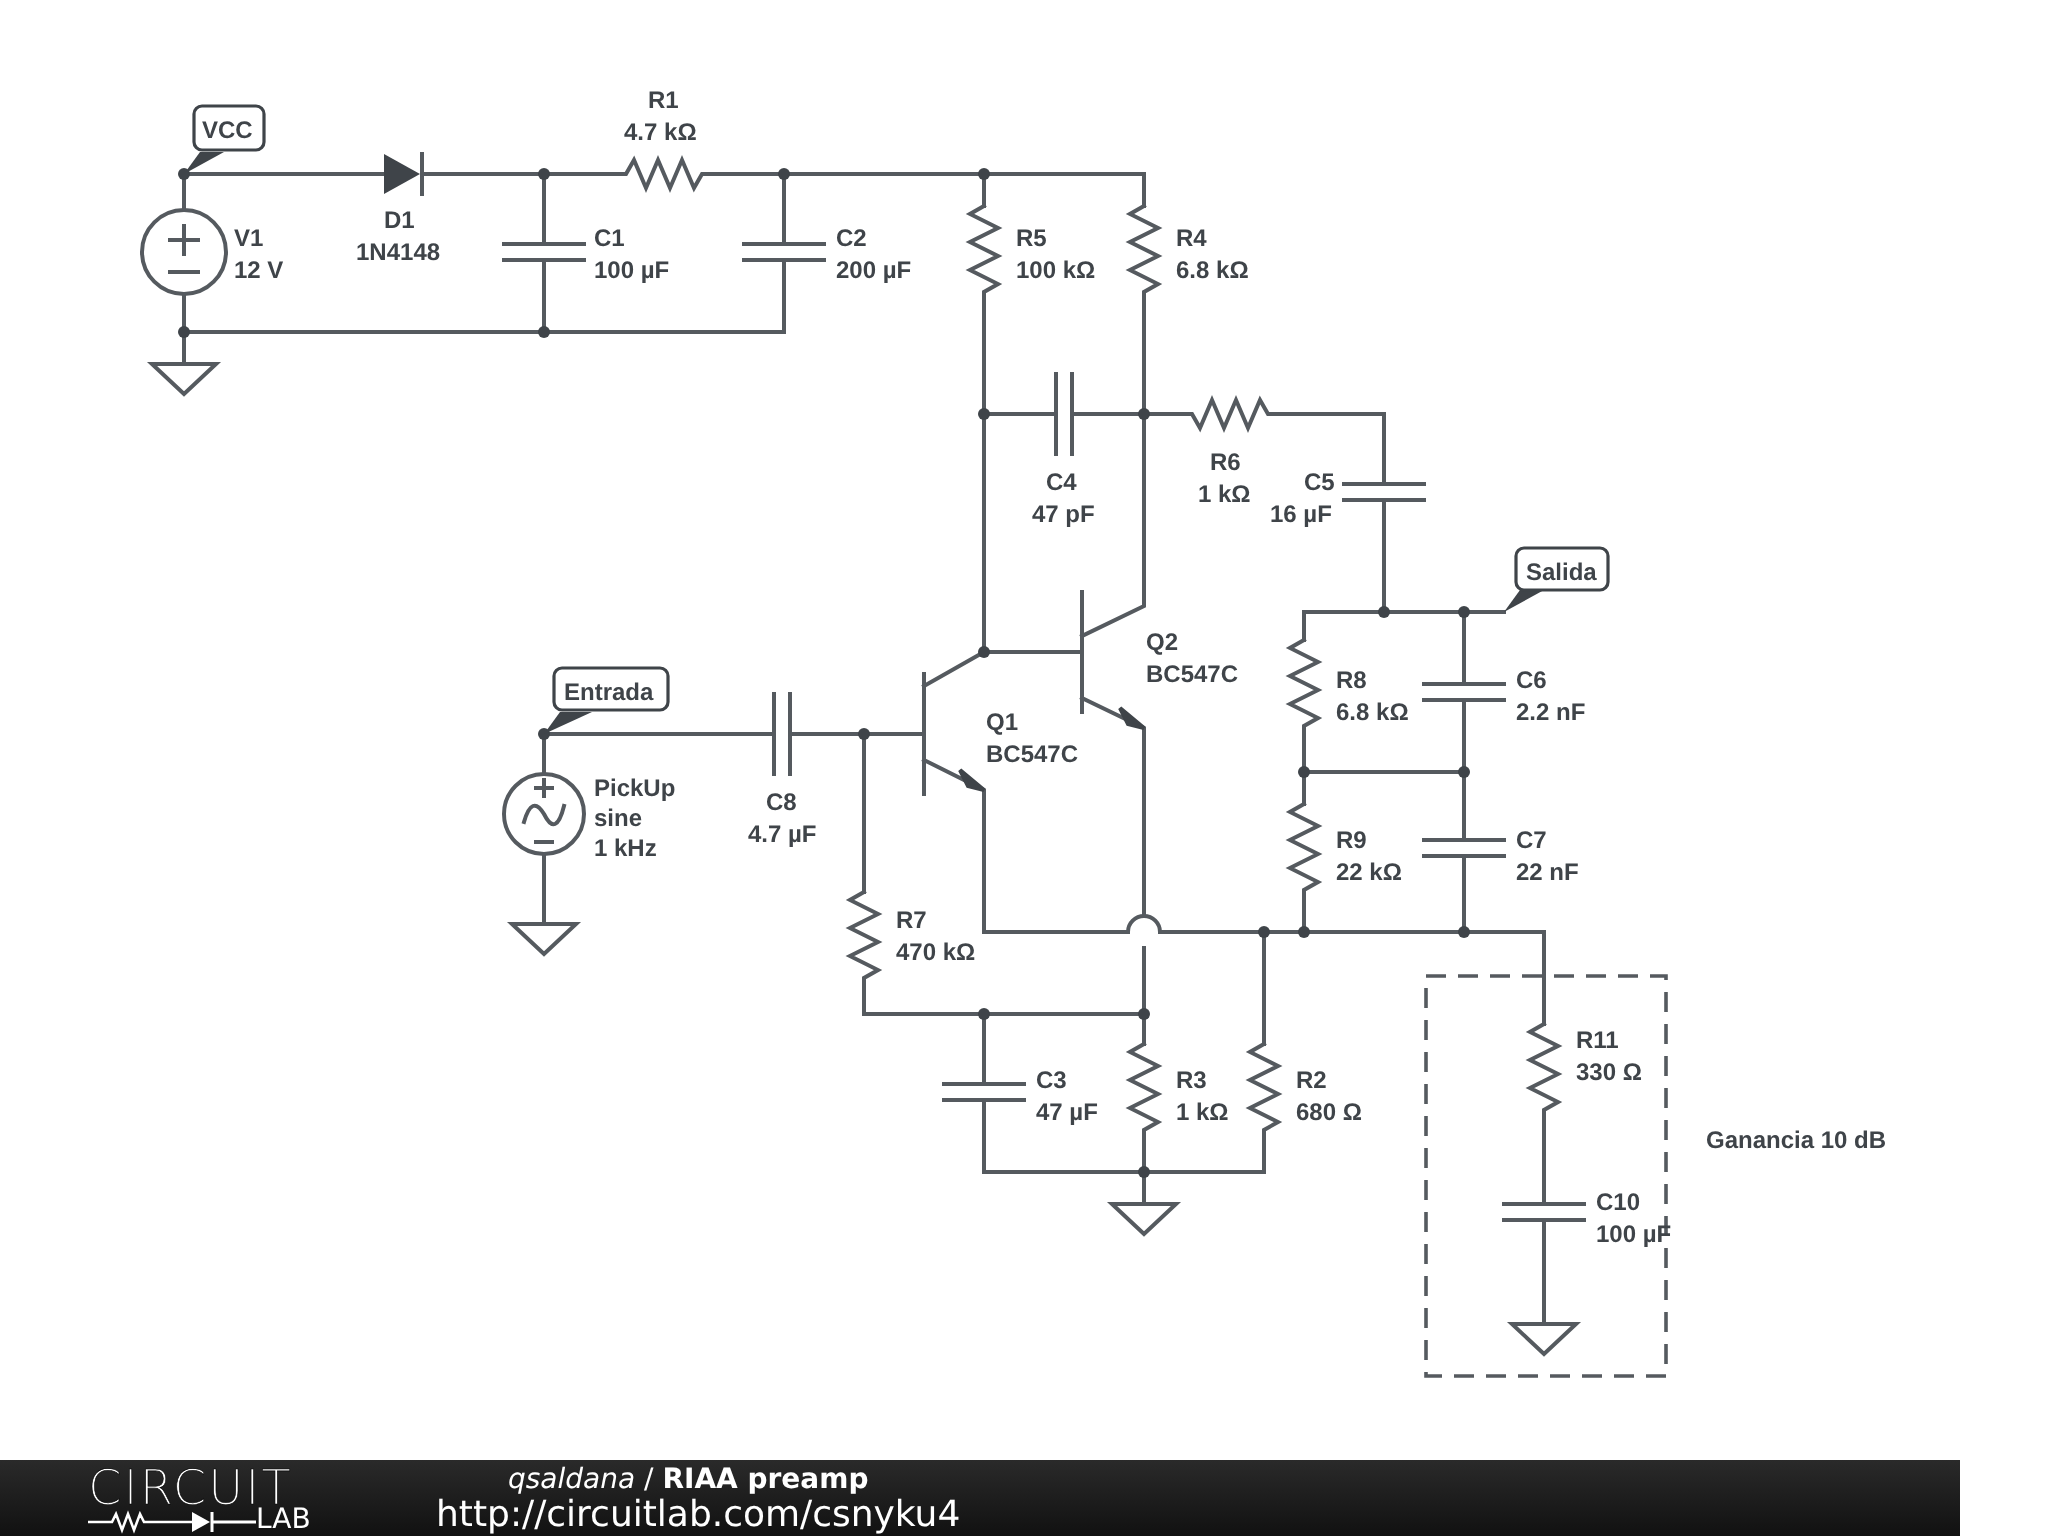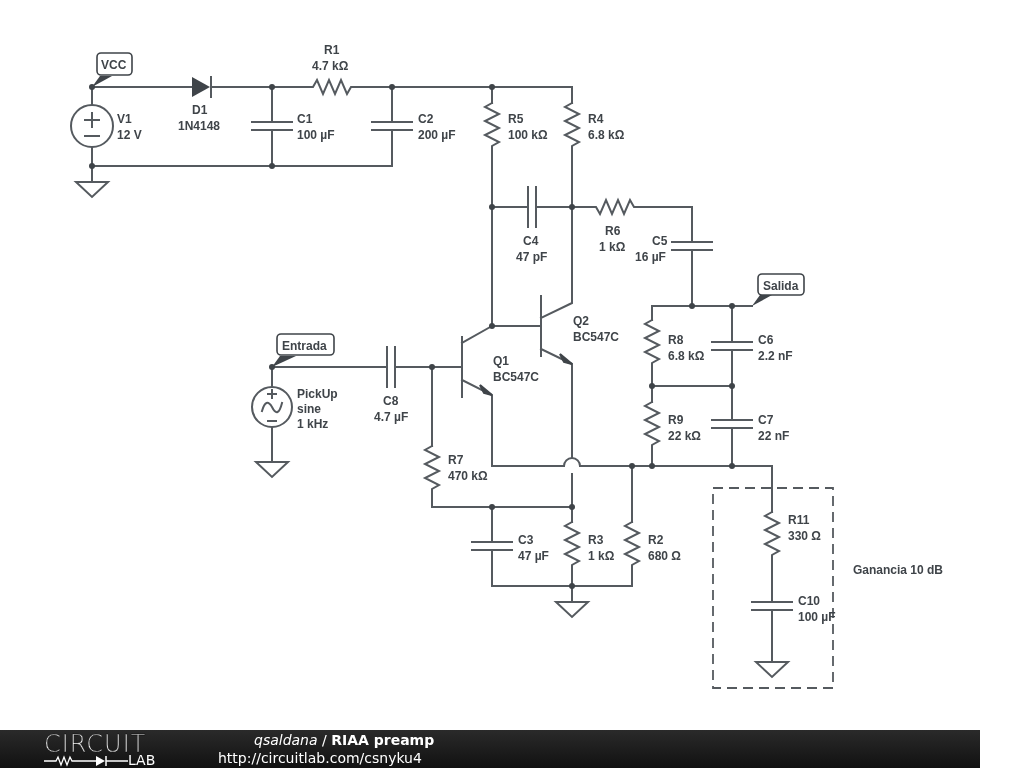--- a/index.html
+++ b/index.html
@@ -11,21 +11,21 @@
   .tagtxt { font-family:"Liberation Sans", sans-serif; font-size:12px; font-weight:bold; fill:#3f4449; }
   .tagbox { fill:#ffffff; stroke:#3f4449; stroke-width:1.6; }
   .dash { stroke:#555a5f; stroke-width:1.8; fill:none; stroke-dasharray:10 6; }
   #footer { position:absolute; left:0; top:730px; width:980px; height:38px; background:linear-gradient(#2a2a2a,#111111); }
   #logo-top { position:absolute; left:44px; top:1px; font-family:"DejaVu Sans", sans-serif; font-size:24px; font-weight:200; color:#ffffff; letter-spacing:1px; line-height:26px; -webkit-text-stroke:0.3px #000; }
   #logo-bottom { position:absolute; left:44px; top:24px; width:130px; height:14px; }
   #logo-lab { position:absolute; left:128px; top:22px; font-family:"DejaVu Sans", sans-serif; font-size:14px; font-weight:normal; color:#ffffff; line-height:16px; }
   #credit { position:absolute; left:218px; top:1px; color:#ffffff; font-family:"DejaVu Sans", sans-serif; font-size:14px; line-height:18px;margin-left:36px; }
   #credit .user { font-style:italic; }
   #credit .title { font-weight:bold; }
-  #credit-url { position:absolute; left:218px; top:19px; color:#ffffff; font-family:"DejaVu Sans", sans-serif; font-size:14px; line-height:18px; }
+  #credit-url { position:absolute; left:218px; top:19px; color:#ffffff; font-family:"DejaVu Sans", sans-serif; font-size:18px; line-height:18px; }
 </style>
 </head>
 <body>
 
 <svg id="schem" viewBox="0 0 1024 730" xmlns="http://www.w3.org/2000/svg">
 
   <g>
 
     <path class="w" d="M92 87 H192 M212 87 H310 M355 87 H572"></path>
 

